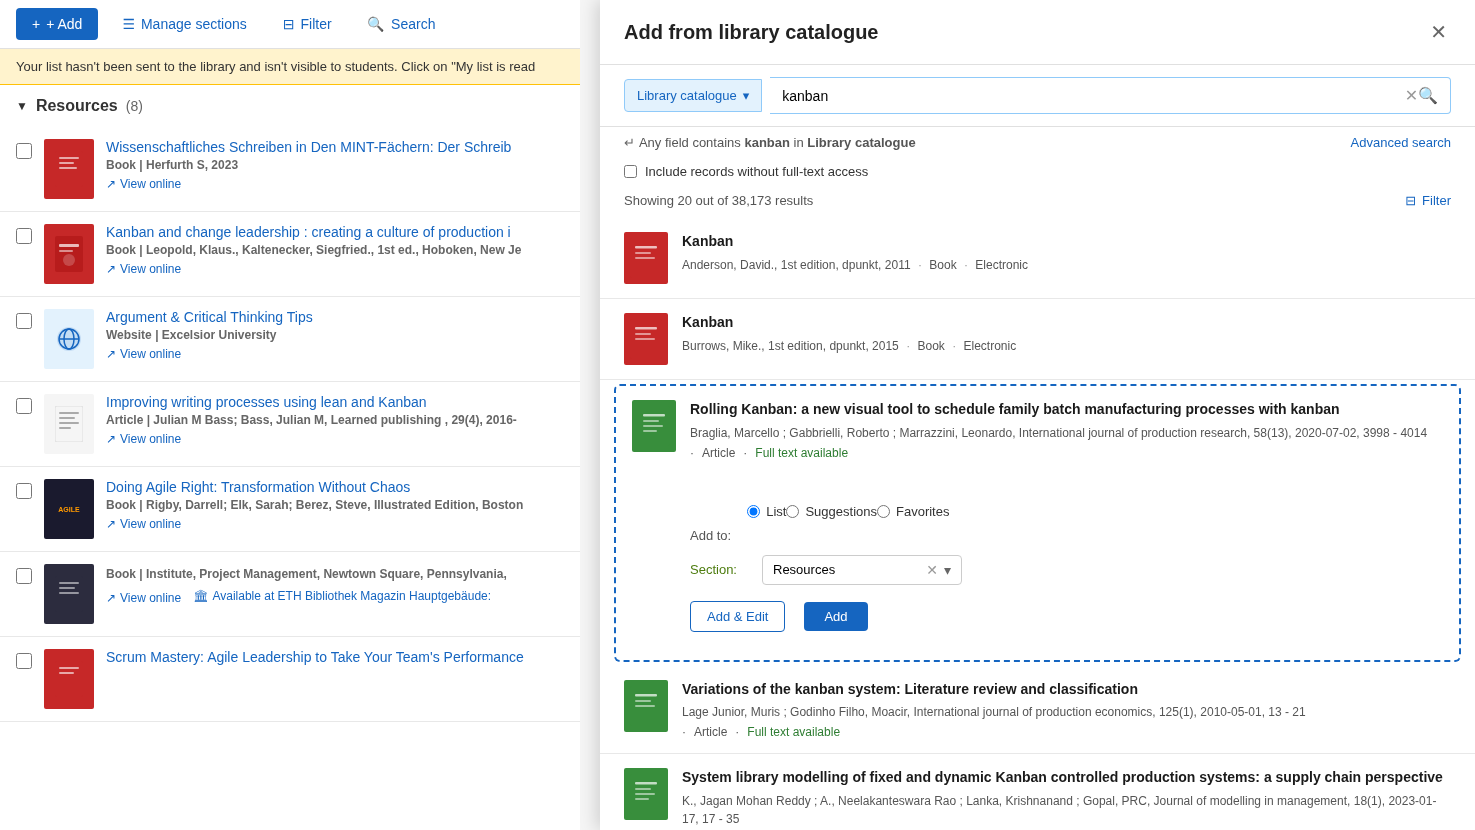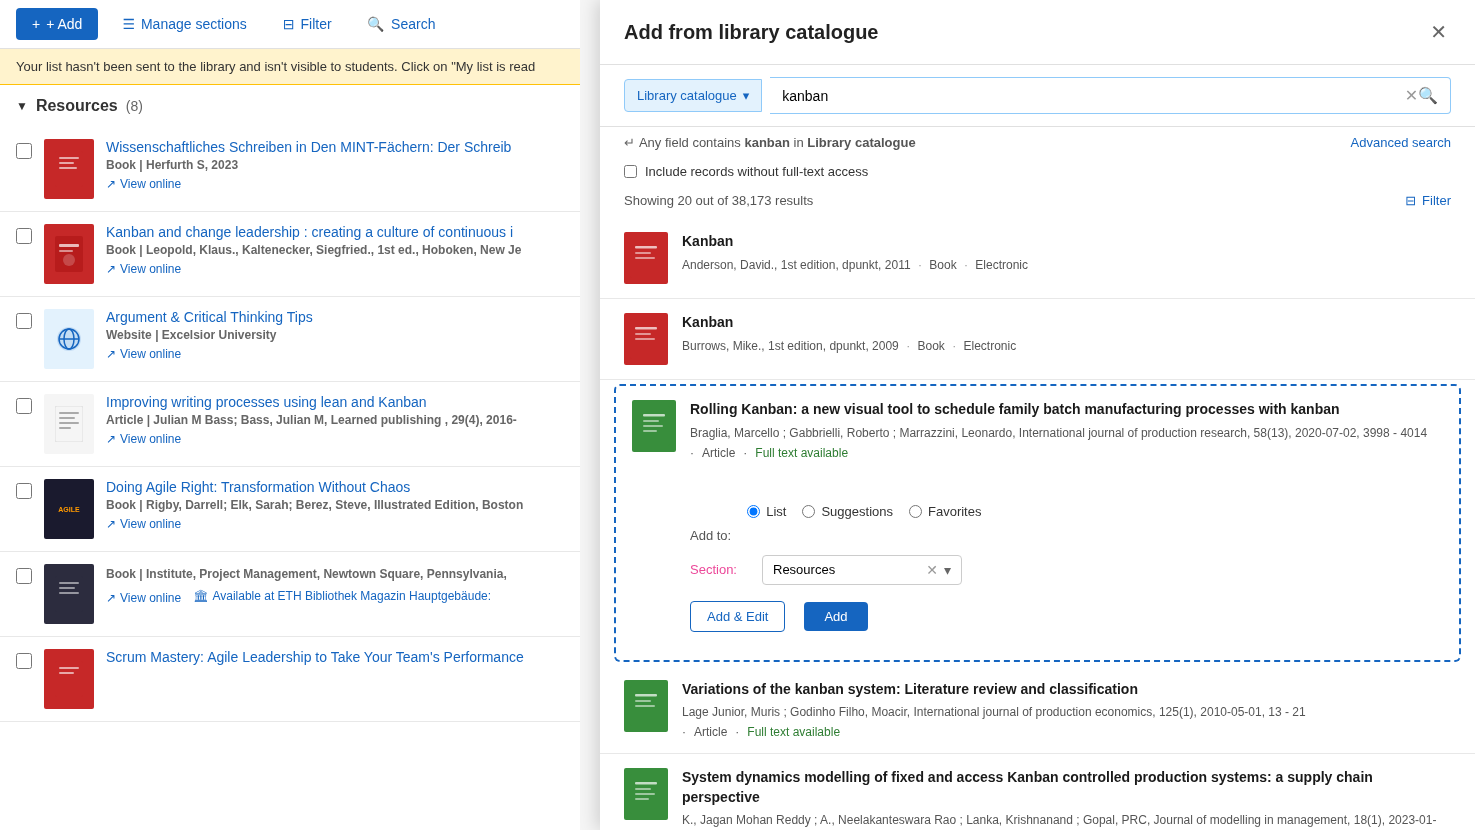--- a/index.html
+++ b/index.html
@@ -397,42 +397,41 @@
 
     .add-to-label {
       font-size: 13px;
       color: #555;
       margin-top: 48px;
     }
 
     .radio-group {
       display: flex;
       align-items: center;
-      gap: 16px;
     }
 
     .radio-option {
       display: flex;
       align-items: center;
       gap: 6px;
       font-size: 13px;
       color: #333;
       cursor: pointer;
     }
 
     .section-row {
       display: flex;
       align-items: center;
       padding: 6px 0 10px 58px;
       gap: 12px;
     }
 
     .section-label {
       font-size: 13px;
-      color: #ec4899;
+      color: #4d7c0f;
       width: 60px;
     }
 
     .section-select-wrap {
       display: flex;
       align-items: center;
       border: 1px solid #ccc;
       border-radius: 4px;
       padding: 6px 10px;
       min-width: 200px;
@@ -562,21 +561,21 @@
       <div class="thumb-book">
         <svg width="28" height="36" viewBox="0 0 28 36">
             <rect width="28" height="36" rx="2" fill="#b71c1c"></rect>
             <rect x="4" y="8" width="20" height="3" rx="1" fill="rgba(255,255,255,0.7)"></rect>
             <rect x="4" y="14" width="14" height="2" rx="1" fill="rgba(255,255,255,0.5)"></rect>
             <circle cx="14" cy="24" r="6" fill="rgba(255,255,255,0.2)"></circle>
           </svg>
       </div>
     </div>
     <div class="resource-info">
-      <div class="resource-title">Kanban and change leadership : creating a culture of continuous i</div>
+      <div class="resource-title">Kanban and change leadership : creating a culture of production i</div>
       <div class="resource-meta">Book  |  Leopold, Klaus., Kaltenecker, Siegfried., 1st ed., Hoboken, New Je</div>
       <span class="resource-link">
         <span>↗</span>
         <span>View online</span>
       </span>
     </div>
   </div>
 
   <div class="resource-item">
     <input type="checkbox" class="resource-checkbox" style="">
@@ -754,21 +753,21 @@
       <svg width="32" height="40" viewBox="0 0 32 40">
           <rect width="32" height="40" rx="2" fill="#c62828"></rect>
           <rect x="5" y="8" width="22" height="2.5" rx="1" fill="rgba(255,255,255,0.7)"></rect>
           <rect x="5" y="14" width="16" height="2" rx="1" fill="rgba(255,255,255,0.5)"></rect>
           <rect x="5" y="19" width="20" height="2" rx="1" fill="rgba(255,255,255,0.5)"></rect>
         </svg>
     </div>
     <div class="cat-info">
       <div class="cat-title">Kanban</div>
       <div class="cat-meta">
-        <span>Burrows, Mike., 1st edition, dpunkt, 2009</span>
+        <span>Burrows, Mike., 1st edition, dpunkt, 2015</span>
         <span class="separator">·</span>
         <span>Book</span>
         <span class="separator">·</span>
         <span>Electronic</span>
       </div>
     </div>
   </div>
 
   <div style="padding: 4px 14px;">
   <div class="cat-item highlighted" style="border: 2px dashed #1565c0; border-radius: 6px; padding: 14px 16px; margin: 0;">
@@ -855,21 +854,21 @@
     <div class="cat-thumb" style="background:#388e3c;">
       <svg width="32" height="40" viewBox="0 0 32 40">
           <rect width="32" height="40" rx="2" fill="#388e3c"></rect>
           <rect x="5" y="8" width="22" height="2.5" rx="1" fill="rgba(255,255,255,0.7)"></rect>
           <rect x="5" y="14" width="16" height="2" rx="1" fill="rgba(255,255,255,0.5)"></rect>
           <rect x="5" y="19" width="20" height="2" rx="1" fill="rgba(255,255,255,0.5)"></rect>
           <rect x="5" y="24" width="14" height="2" rx="1" fill="rgba(255,255,255,0.5)"></rect>
         </svg>
     </div>
     <div class="cat-info">
-      <div class="cat-title">System dynamics modelling of fixed and access Kanban controlled production systems: a supply chain perspective</div>
+      <div class="cat-title">System library modelling of fixed and dynamic Kanban controlled production systems: a supply chain perspective</div>
       <div class="cat-meta">
         <span>K., Jagan Mohan Reddy ; A., Neelakanteswara Rao ; Lanka, Krishnanand ; Gopal, PRC, Journal of modelling in management, 18(1), 2023-01-17, 17 - 35</span>
       </div>
       <div class="cat-tags">
         <span>·</span>
         <span>Article</span>
         <span>·</span>
         <span class="full-text-badge">Full text available</span>
       </div>
     </div>

